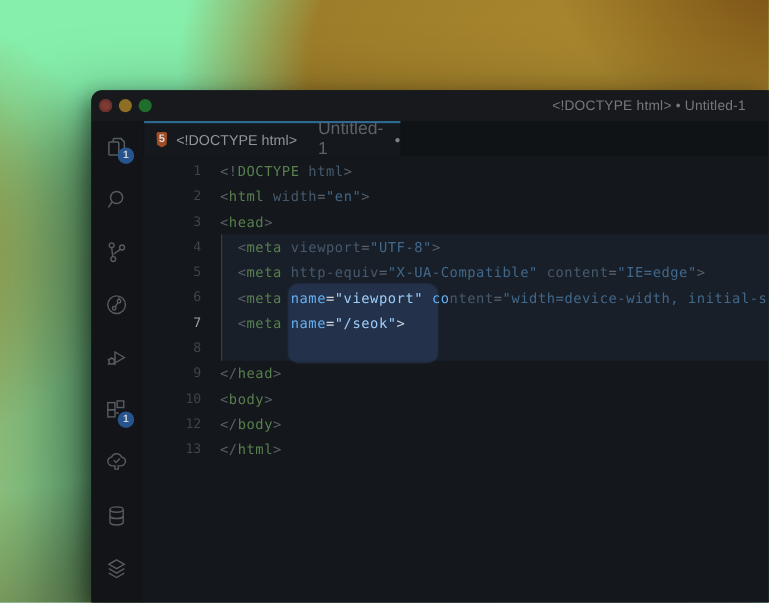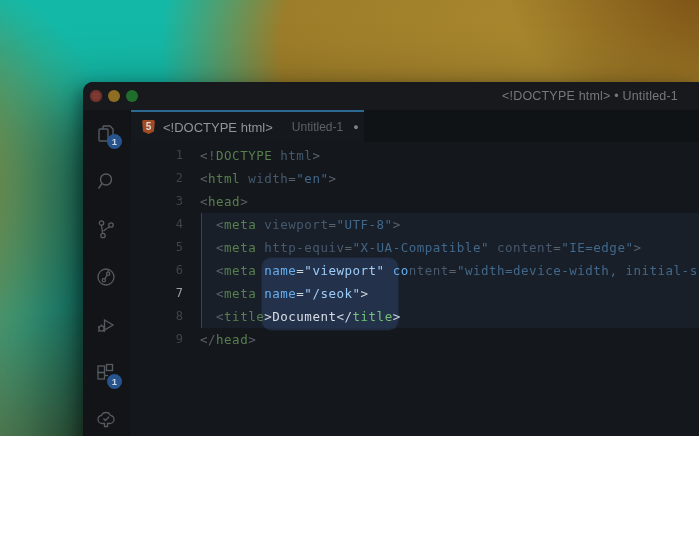--- a/index.html
+++ b/index.html
@@ -1,17 +1,17 @@
 <!DOCTYPE html>
 <html><head>
 <meta charset="utf-8">
 <style>
   html,body{margin:0;padding:0;}
-  #stage{position:relative;width:699px;height:436px;overflow:hidden;
-    font-family:"Liberation Sans",sans-serif;background-color:#14b8a6;}
+  #stage{position:relative;width:699px;height:548px;overflow:hidden;
+    font-family:"Liberation Sans",sans-serif;background-color:#86efac;}
   
   #wallpaper{position:absolute;inset:0;
     background-image:
       radial-gradient(ellipse 300px 220px at 103% -6%, rgba(112,66,14,.85), rgba(112,66,14,0) 72%),
       radial-gradient(ellipse 500px 400px at 76% 12%, #a8872e 0%, #9d7d29 50%, rgba(157,125,41,0) 74%),
       radial-gradient(ellipse 300px 280px at -14% 38%, rgba(143,122,38,.95), rgba(143,122,38,0) 72%),
       radial-gradient(ellipse 430px 520px at -28% 68%, rgba(154,100,31,.95), rgba(154,100,31,0) 72%),
       radial-gradient(ellipse 600px 300px at 18% 118%, rgba(87,73,27,.95), rgba(87,73,27,0) 70%);}
   
   #vscode{position:absolute;left:83px;top:82px;width:616px;height:466px;
@@ -30,21 +30,21 @@
   .act-badge{position:absolute;width:15px;height:15px;border-radius:50%;background:#27548c;
     color:#c9d4de;font-size:9.5px;line-height:15px;text-align:center;font-weight:bold;left:24px;}
   
   #tabbar{position:absolute;left:47px;top:28px;right:0;height:32px;background:#101316;}
   #tab-active{position:absolute;left:1px;top:0;width:233px;height:32px;background:#15181d;
     border-top:2px solid #2c6a94;box-sizing:border-box;display:flex;align-items:center;}
   #tab-html-icon{width:13px;height:14px;margin-left:11px;background:#a14c24;border-radius:2px;
     color:#dcdcdc;font-size:10px;font-weight:bold;text-align:center;line-height:14px;
     clip-path:polygon(0 0,100% 0,92% 82%,50% 100%,8% 82%);}
   #tab-label{margin-left:8px;font-size:13px;color:#8f959b;white-space:pre;}
-  #tab-desc{margin-left:19px;font-size:12px;color:#5d6268;}
+  #tab-desc{margin-left:19px;font-size:16px;color:#5d6268;}
   #tab-dirty{margin-left:10px;font-size:9px;color:#7e838a;}
   
   #editor{position:absolute;left:47px;top:60px;right:0;bottom:0;background:#14171c;overflow:hidden;}
   #selection{position:absolute;left:71px;right:0;top:71px;height:115px;background:rgba(86,138,215,.07);}
   #indent-guide{position:absolute;left:71px;top:71px;height:115px;width:1px;background:#39414b;}
   #spotlight{position:absolute;left:132px;top:116px;width:136px;height:72px;border-radius:9px;
     background:rgba(96,148,235,.17);box-shadow:0 0 0 1px rgba(96,148,235,.06);}
   #code-lines{position:absolute;left:0;top:2px;right:0;}
   .row{position:relative;height:23px;line-height:23px;
     font-family:"DejaVu Sans Mono","Liberation Mono",monospace;font-size:12.5px;letter-spacing:.5px;}
@@ -186,23 +186,34 @@
           <div class="row">
             <span class="ln">6</span>
             <span class="code"><span class="tk-pun">  &lt;</span><span class="tk-tag">meta</span><span class="tk-pun"> </span><span class="tk-battr">name</span><span class="tk-bpun">=</span><span class="tk-bstr">"viewport"</span><span class="tk-pun"> </span><span class="tk-battr">co</span><span class="tk-attr">ntent</span><span class="tk-pun">=</span><span class="tk-str">"width=device-width, initial-sca</span></span>
           </div>
           <div class="row">
             <span class="ln active">7</span>
             <span class="code"><span class="tk-pun">  &lt;</span><span class="tk-tag">meta</span><span class="tk-pun"> </span><span class="tk-battr">name</span><span class="tk-bpun">=</span><span class="tk-bstr">"/seok"</span><span class="tk-bpun">&gt;</span></span>
           </div>
           <div class="row">
             <span class="ln">8</span>
-            <span class="code"><span class="tk-pun">  &lt;</span><span class="tk-tag">title</span><span class="tk-bpun">&gt;</span><span class="tk-btext">Document</span><span class="tk-bpun">&lt;/</span><span class="tk-btag">title</span><span class="tk-bpun">&gt;</span></span>
           </div>
           <div class="row">
             <span class="ln">9</span>
             <span class="code"><span class="tk-pun">&lt;/</span><span class="tk-tag">head</span><span class="tk-pun">&gt;</span></span>
           </div>
+          <div class="row">
+            <span class="ln">10</span>
+            <span class="code"><span class="tk-pun">&lt;</span><span class="tk-tag">body</span><span class="tk-pun">&gt;</span></span>
+          </div>
+          <div class="row">
+            <span class="ln">12</span>
+            <span class="code"><span class="tk-pun">&lt;/</span><span class="tk-tag">body</span><span class="tk-pun">&gt;</span></span>
+          </div>
+          <div class="row">
+            <span class="ln">13</span>
+            <span class="code"><span class="tk-pun">&lt;/</span><span class="tk-tag">html</span><span class="tk-pun">&gt;</span></span>
+          </div>
         </div>
     </div>
 
   </div>
 </div>
 
 </body></html>

